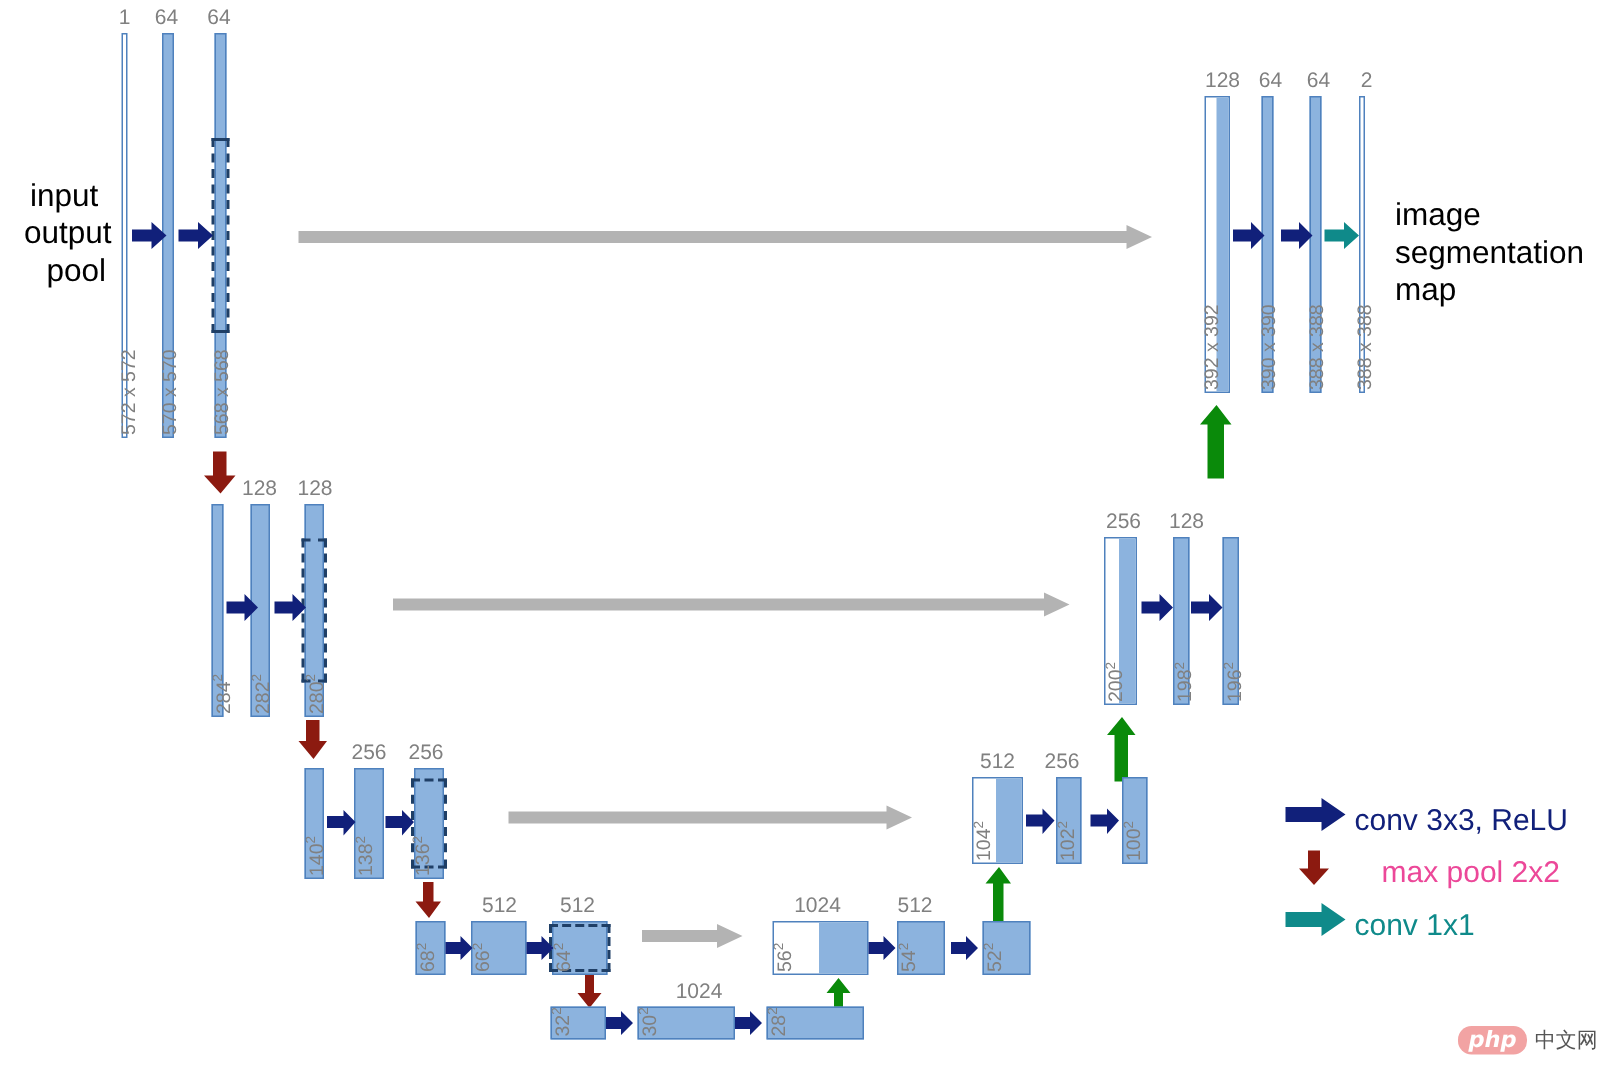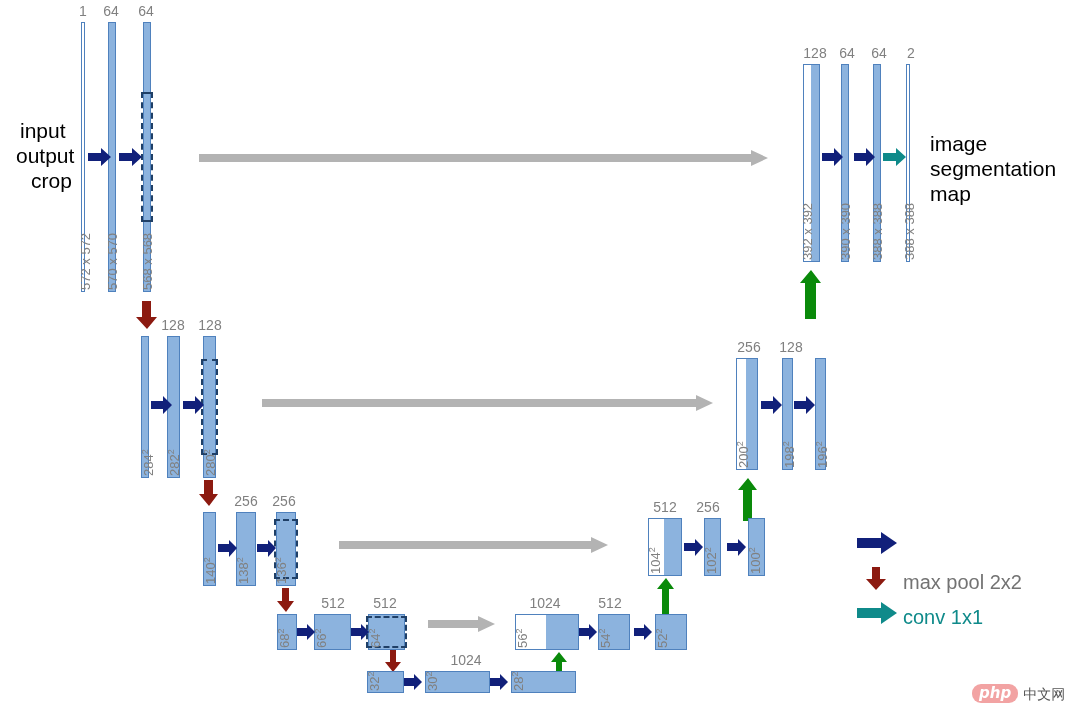--- a/index.html
+++ b/index.html
@@ -57,21 +57,21 @@
   <div class="bar" style="left:108px;top:22px;width:8px;height:270px;"></div>
   <div class="bar" style="left:143px;top:22px;width:8px;height:270px;"></div>
   <div class="crop" style="left:141px;top:92px;width:12px;height:130px;"></div>
 
   <div class="dimlabel" style="left:79px;top:290px;">572 x 572</div>
   <div class="dimlabel" style="left:106px;top:290px;">570 x 570</div>
   <div class="dimlabel" style="left:141px;top:290px;">568 x 568</div>
 
   <div class="bigtext" style="left:20px;top:118px;">input</div>
   <div class="bigtext" style="left:16px;top:143px;">output</div>
-  <div class="bigtext" style="left:31px;top:168px;">crop</div>
+  <div class="bigtext" style="left:31px;top:168px;">pool</div>
 
   <div class="arrow" style="left:88px;top:148px;">
     <svg width="24" height="18">
         <path d="M0 5 L13 5 L13 0 L23 9 L13 18 L13 13 L0 13 Z" fill="#11207a"></path>
       </svg>
   </div>
   <div class="arrow" style="left:119px;top:148px;">
     <svg width="24" height="18">
         <path d="M0 5 L13 5 L13 0 L23 9 L13 18 L13 13 L0 13 Z" fill="#11207a"></path>
       </svg>
@@ -349,30 +349,31 @@
   </div>
 
   <div id="legend">
 
     <div class="legrow">
       <span class="legicon">
         <svg width="46" height="26">
             <path d="M2 8 L26 8 L26 2 L42 13 L26 24 L26 18 L2 18 Z" fill="#11207a"></path>
           </svg>
       </span>
+      <span class="legtext" style="color:#11207a;">conv 3x3, ReLU</span>
     </div>
 
 
     <div class="legrow">
       <span class="legicon">
         <svg width="46" height="26">
             <path d="M17 2 L17 14 L11 14 L21 25 L31 14 L25 14 L25 2 Z" fill="#8c1a10"></path>
           </svg>
       </span>
-      <span class="legtext" style="color:#737373;">max pool 2x2</span>
+      <span class="legtext" style="color:#ec4899;margin-left:18px;">max pool 2x2</span>
     </div>
 
 
     <div class="legrow">
       <span class="legicon">
         <svg width="46" height="26">
             <path d="M2 8 L26 8 L26 2 L42 13 L26 24 L26 18 L2 18 Z" fill="#0f8a8a"></path>
           </svg>
       </span>
       <span class="legtext" style="color:#0f8a8a;">conv 1x1</span>

